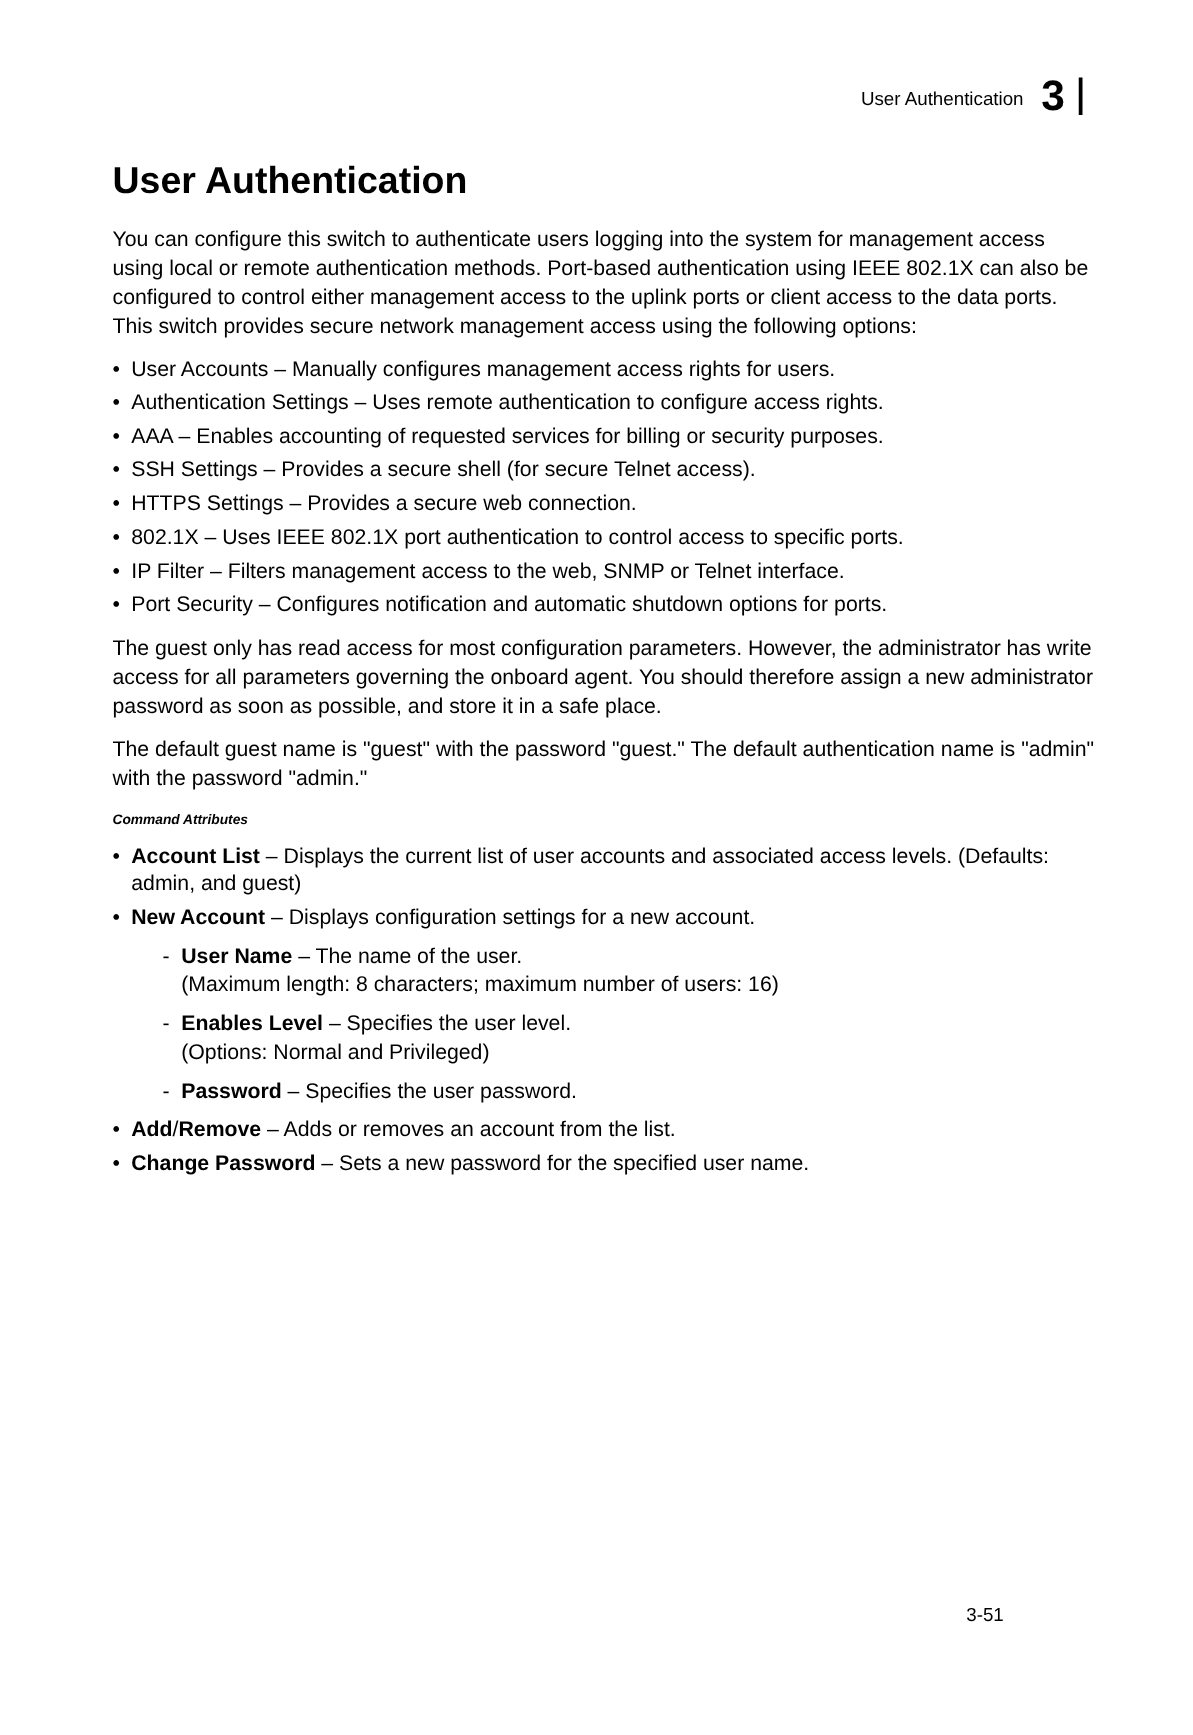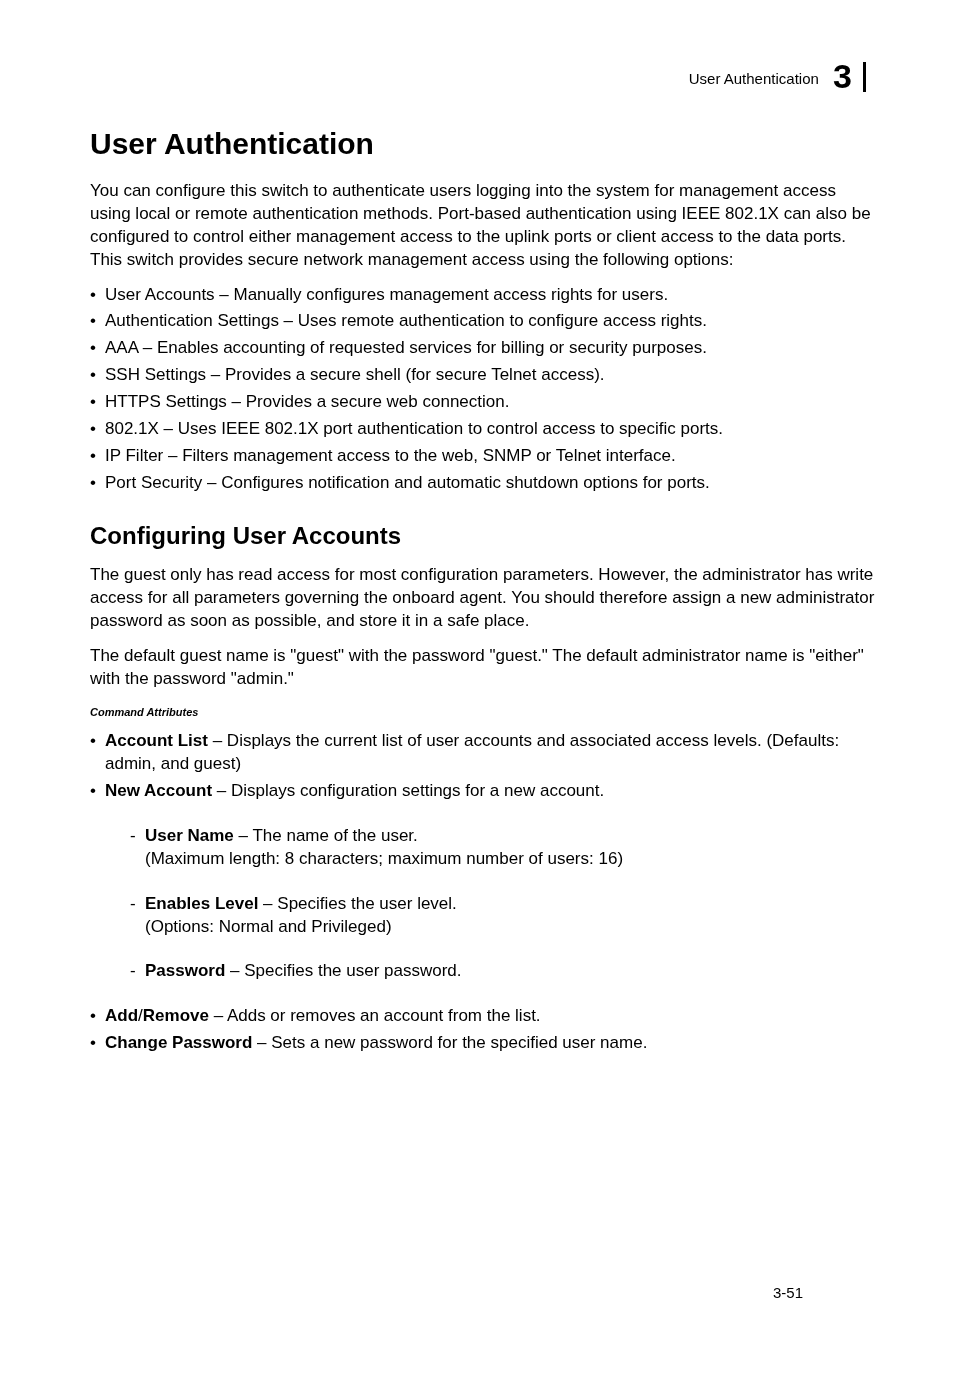--- a/index.html
+++ b/index.html
@@ -55,21 +55,21 @@
       position: absolute;
       left: 0;
     }
     ul.sublist li::before {
       content: "-";
     }
     ul.sublist {
       margin: 6px 0 6px 25px;
     }
     ul.sublist li {
-      margin: 22px 0;
+      margin: 8px 0;
     }
     .footer {
       position: absolute;
       bottom: 45px;
       right: 76px;
       font-size: 15px;
     }
     .page-wrap {
       position: relative;
       min-height: 1288px;
@@ -99,24 +99,23 @@
     <li>User Accounts – Manually configures management access rights for users.</li>
     <li>Authentication Settings – Uses remote authentication to configure access rights.</li>
     <li>AAA – Enables accounting of requested services for billing or security purposes.</li>
     <li>SSH Settings – Provides a secure shell (for secure Telnet access).</li>
     <li>HTTPS Settings – Provides a secure web connection.</li>
     <li>802.1X – Uses IEEE 802.1X port authentication to control access to specific ports.</li>
     <li>IP Filter – Filters management access to the web, SNMP or Telnet interface.</li>
     <li>Port Security – Configures notification and automatic shutdown options for ports.</li>
   </ul>
 
-  <h2>Configuring User Accounts</h2>
 
   <p>The guest only has read access for most configuration parameters. However, the administrator has write access for all parameters governing the onboard agent. You should therefore assign a new administrator password as soon as possible, and store it in a safe place.</p>
-  <p>The default guest name is "guest" with the password "guest." The default administrator name is "either" with the password "admin."</p>
+  <p>The default guest name is "guest" with the password "guest." The default authentication name is "admin" with the password "admin."</p>
 
   <h3>Command Attributes</h3>
 
   <ul>
     <li>
       <span class="b">Account List</span><span> – Displays the current list of user accounts and associated access levels. (Defaults: admin, and guest)</span>
     </li>
     <li>
       <span class="b">New Account</span><span> – Displays configuration settings for a new account.</span>
       <ul class="sublist">

